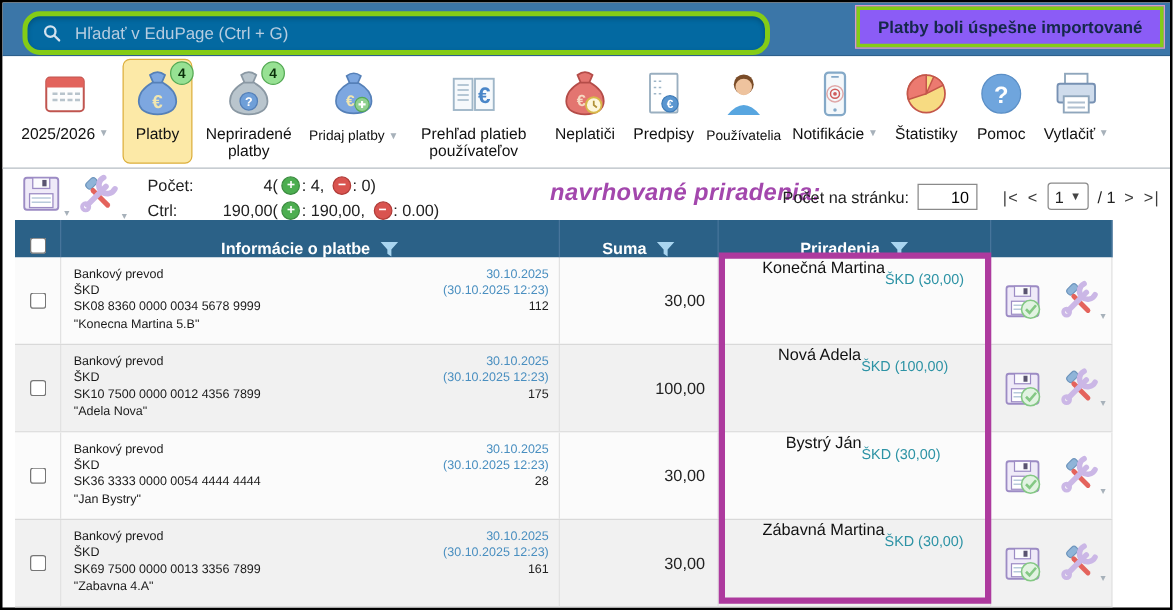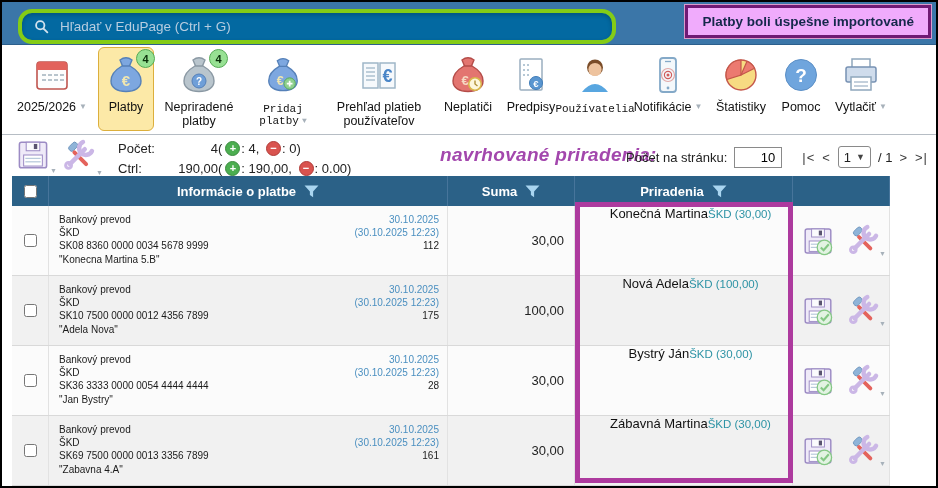--- a/index.html
+++ b/index.html
@@ -8,31 +8,31 @@
     position:relative;background:#fff;overflow:hidden;
     font-family:"Liberation Sans",sans-serif;color:#1a1a1a;
   }
   
   .topbar{position:absolute;left:0;top:0;width:934px;height:42px;background:#3b76a8;border-bottom:1px solid #2c5f8c;}
   .search{position:absolute;left:16px;top:7px;width:566px;height:27px;background:#0369a1;
     border:4px solid #84cc16;border-radius:14px;box-shadow:inset 0 2px 4px rgba(0,0,0,.22);
     display:flex;align-items:center;padding:0 12px;gap:9px;}
   .search input{flex:1;background:transparent;border:none;outline:none;color:#e9f2f9;font-size:13.5px;font-family:"Liberation Sans",sans-serif;}
   .search input::placeholder{color:#b7cde0;}
-  .toast{position:absolute;right:5px;top:3px;background:#f0abfc;border:3px solid #701a75;outline:1px solid #db9acb;
+  .toast{position:absolute;right:5px;top:3px;background:#8b5cf6;border:3px solid #84cc16;outline:1px solid #db9acb;
     padding:6px 14px;font-weight:bold;font-size:13.5px;color:#15284b;white-space:nowrap;}
   
   .toolbar{position:absolute;left:0;top:43px;width:934px;height:90px;background:#fff;border-bottom:1px solid #b6bdc4;
     display:flex;align-items:flex-start;padding:2px 4px 0;box-sizing:border-box;}
   .titem{display:flex;flex-direction:column;align-items:center;text-align:center;height:84px;box-sizing:border-box;
     padding-top:4px;border:1px solid transparent;border-radius:6px;cursor:pointer;position:relative;flex-shrink:1;}
   .titem.active{background:#fce9a7;border-color:#dcaf3c;}
   .ticon{height:46px;display:flex;align-items:center;justify-content:center;position:relative;}
   .tlbl{font-size:12.5px;line-height:1.12;color:#111;margin-top:2px;white-space:normal;}
-  .tlbl.sm{font-size:11px;margin-top:5px;font-family:Liberation Mono, monospace;}
+  .tlbl.sm{font-size:11px;margin-top:5px;}
   .badge{position:absolute;top:-3px;right:-9px;width:17px;height:17px;border-radius:50%;background:#97e193;border:1px solid #55aa55;
     font-size:11px;font-weight:bold;color:#0a300a;display:flex;align-items:center;justify-content:center;}
   .caret{font-size:8px;color:#a7b1ba;margin-left:3px;vertical-align:middle;}
   
   .subbar{position:absolute;left:0;top:134px;width:934px;height:40px;}
   .tool-ic{position:absolute;top:2px;cursor:pointer;}
   .tool-ic .mini-caret{position:absolute;right:-7px;bottom:2px;font-size:7px;color:#a7b1ba;}
   .counts{position:absolute;left:116px;top:3px;font-size:13px;line-height:1.5;color:#222;}
   .cline{display:flex;align-items:center;white-space:pre;}
   .clab{display:inline-block;width:48px;}
@@ -45,38 +45,38 @@
   .pm.minus::before{content:"\2212";}
   .assign-heading{position:absolute;left:438px;top:8px;font-size:19px;font-weight:bold;font-style:italic;color:#a347ad;letter-spacing:.3px;}
   .pager{position:absolute;right:8px;top:10px;display:flex;align-items:center;gap:7px;font-size:13px;color:#222;}
   .pp-input{width:38px;height:19px;border:1px solid #8a8a8a;font-size:13px;text-align:right;padding:0 6px 0 2px;font-family:"Liberation Sans",sans-serif;}
   .pg-btn{cursor:pointer;color:#3c3c3c;letter-spacing:1px;}
   .pg-sel{border:1px solid #8a8a8a;border-radius:3px;height:20px;display:inline-flex;align-items:center;gap:5px;padding:0 5px;cursor:pointer;background:#fff;}
   .pg-sel .caret{color:#444;font-size:9px;margin:0;}
   
   .table{position:absolute;left:10px;top:174px;width:878px;}
   .thead{display:flex;background:#2b6187;color:#fff;font-weight:bold;font-size:13px;height:30px;align-items:center;}
-  .thead .cell{display:flex;align-items:center;justify-content:center;height:100%;box-sizing:border-box;border-right:1px solid #47759b;}
+  .thead .cell{display:flex;align-items:flex-end;justify-content:center;height:100%;box-sizing:border-box;border-right:1px solid #47759b;}
   .trow{display:flex;border-bottom:1px solid #d9d9d9;height:69px;background:#f1f1f1;}
   .trow:nth-child(even){background:#fbfbfb;}
   .trow .cell{box-sizing:border-box;border-right:1px solid #e2e2e2;border-left:none;}
   .c-cb{width:37px;display:flex;align-items:center;justify-content:center;border-left:1px solid #e2e2e2;}
   .thead .c-cb{border-left:none;}
   .c-info{width:399px;}
   .c-suma{width:127px;}
   .c-pri{width:218px;}
   .c-act{width:97px;}
   .trow .c-info{display:flex;justify-content:space-between;padding:7px 8px 4px 10px;font-size:10px;line-height:1.32;}
   .info-left{color:#1a1a1a;}
   .info-right{text-align:right;color:#4a8fc0;}
   .info-right .num{color:#222;}
   .trow .c-suma{display:flex;align-items:center;justify-content:flex-end;padding-right:10px;font-size:13px;color:#222;}
   .trow .c-pri{display:flex;flex-direction:row;justify-content:center;padding-left:14px;}
   .assignee{font-size:13px;color:#111;}
-  .assignment{font-size:11.5px;color:#2d93a5;margin-top:2px;}
+  .assignment{font-size:11.5px;color:#2d93a5;margin-top:12px;}
   .trow .c-act{display:flex;align-items:center;justify-content:center;gap:11px;}
   .act-btn{position:relative;cursor:pointer;display:flex;}
   .act-btn .mini-caret{position:absolute;right:-6px;bottom:1px;font-size:7px;color:#a7b1ba;}
   .cb{width:13px;height:13px;cursor:pointer;}
   .funnel{margin-left:8px;cursor:pointer;display:flex;}
   .highlight{position:absolute;left:563px;top:26px;width:218px;height:281px;border:5px solid #ad3a9e;box-sizing:border-box;pointer-events:none;z-index:5;}
 </style>
 </head>
 <body>
 

